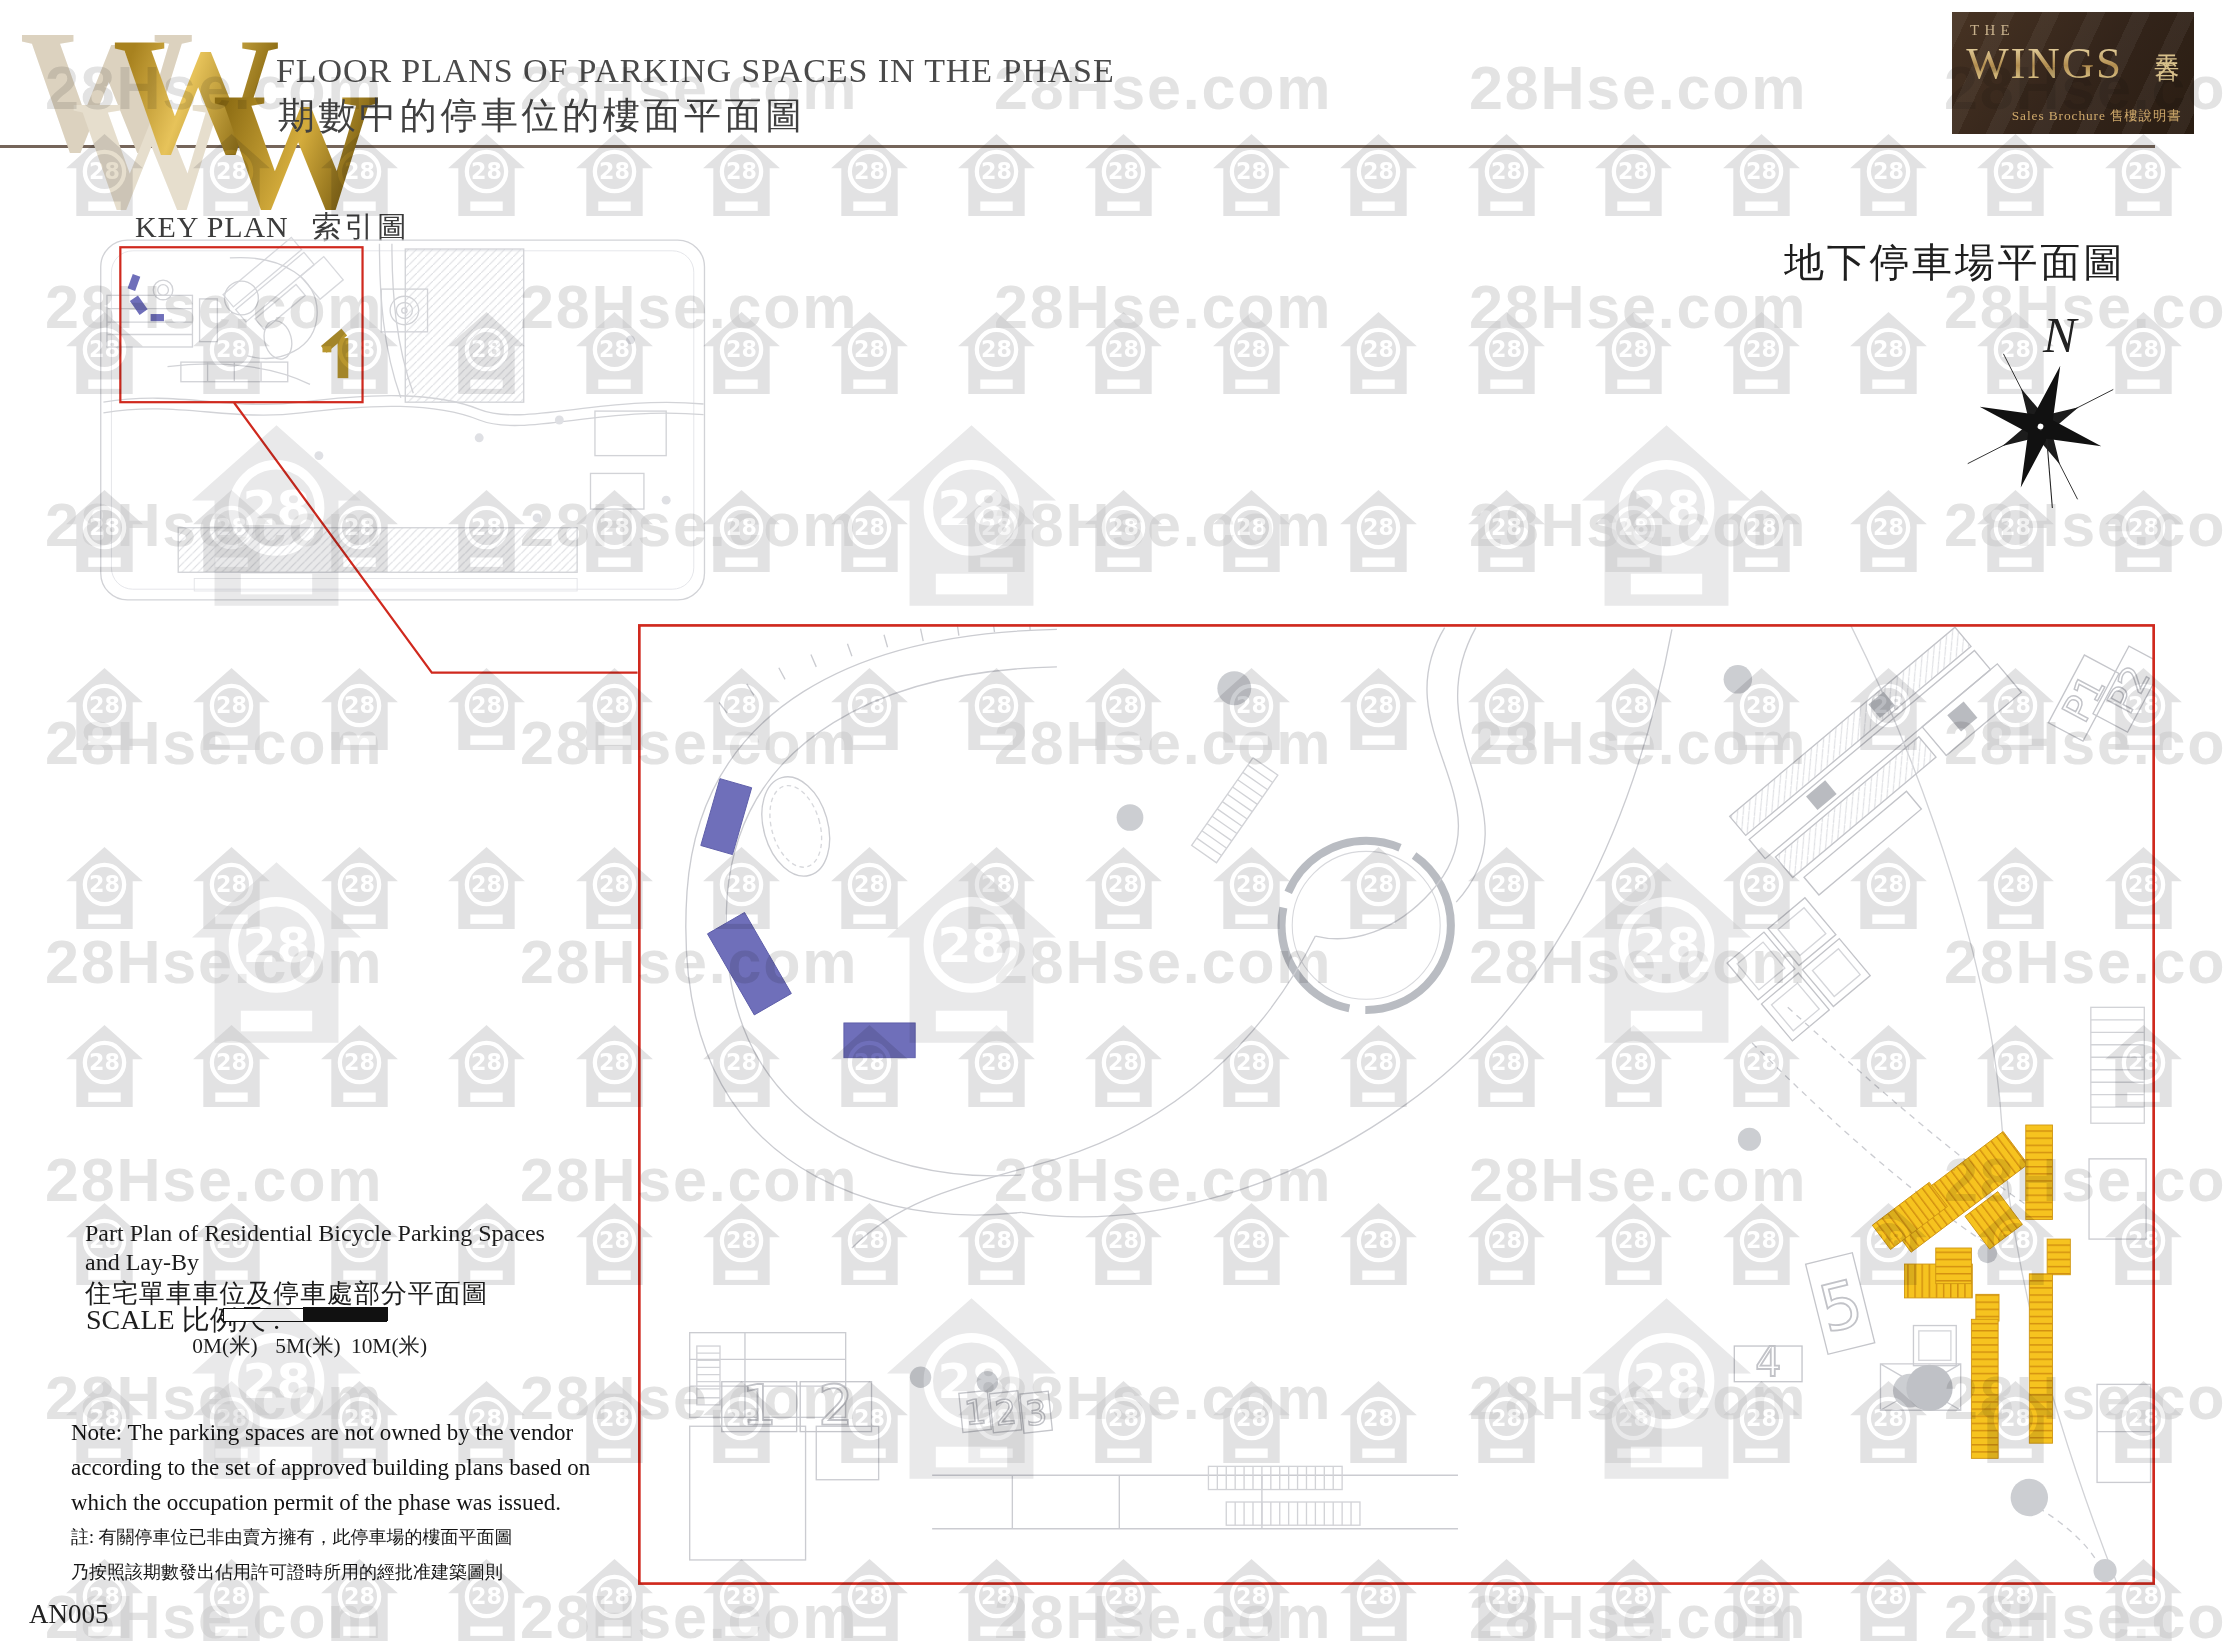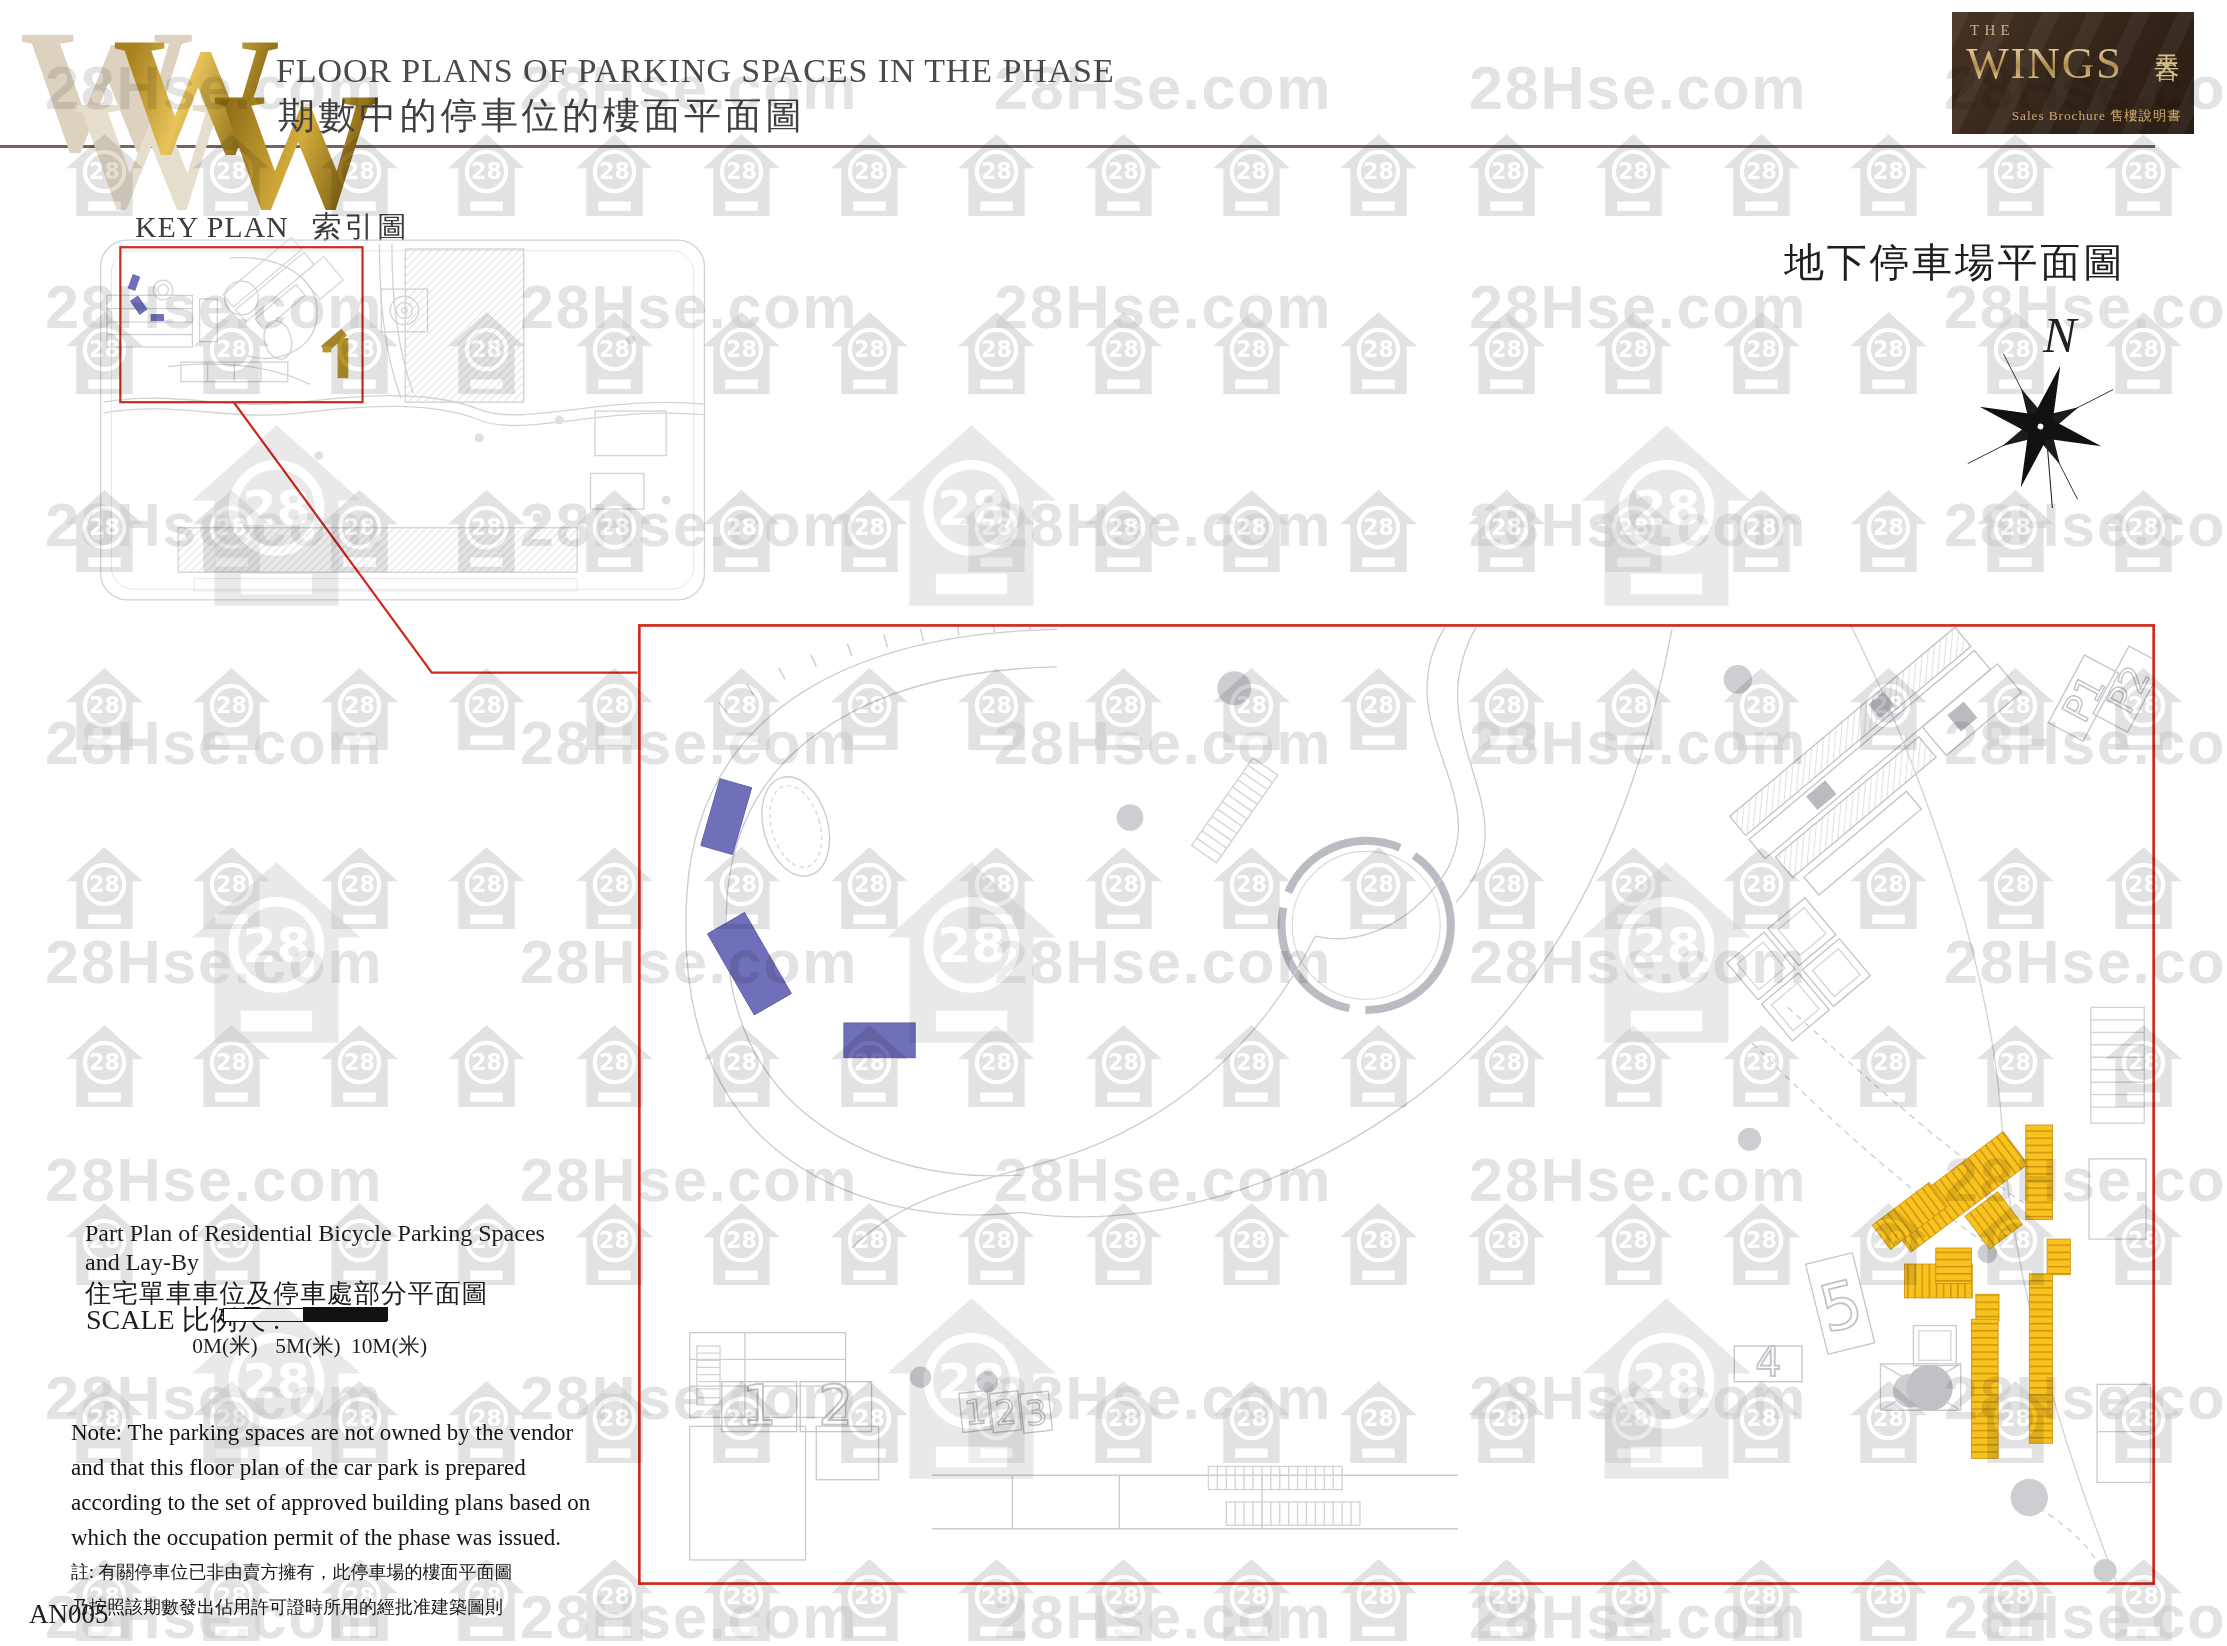--- a/index.html
+++ b/index.html
@@ -336,21 +336,20 @@
 </div>
 <div class="abs scale-bar">
     <div class="half"></div>
   </div>
 <div class="abs tick" style="left:225px">0M(米)</div>
 <div class="abs tick" style="left:308px">5M(米)</div>
 <div class="abs tick" style="left:389px">10M(米)</div>
 
 <div class="abs note">
   <div>Note: The parking spaces are not owned by the vendor</div>
-  <div>and that this floor plan of the car park is prepared</div>
   <div>according to the set of approved building plans based on</div>
   <div>which the occupation permit of the phase was issued.</div>
   <div class="zh">註: 有關停車位已非由賣方擁有，此停車場的樓面平面圖</div>
   <div class="zh">乃按照該期數發出佔用許可證時所用的經批准建築圖則</div>
 
 </div>
 
 <div class="abs sheet-code">AN005</div>
 
 <div class="abs wm-layer">

